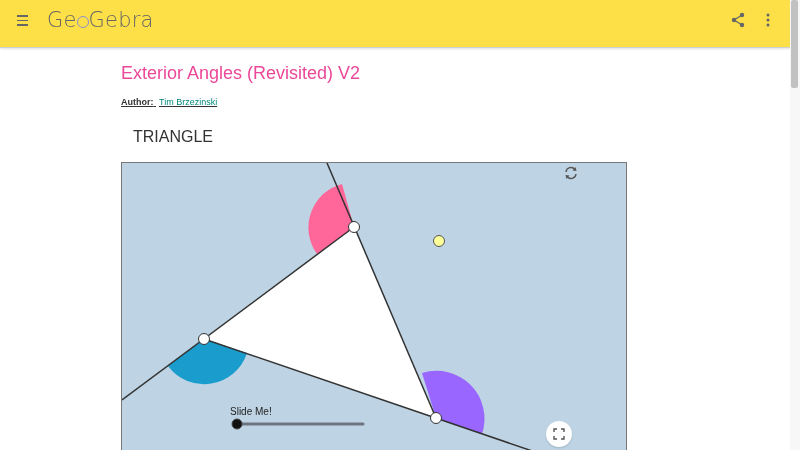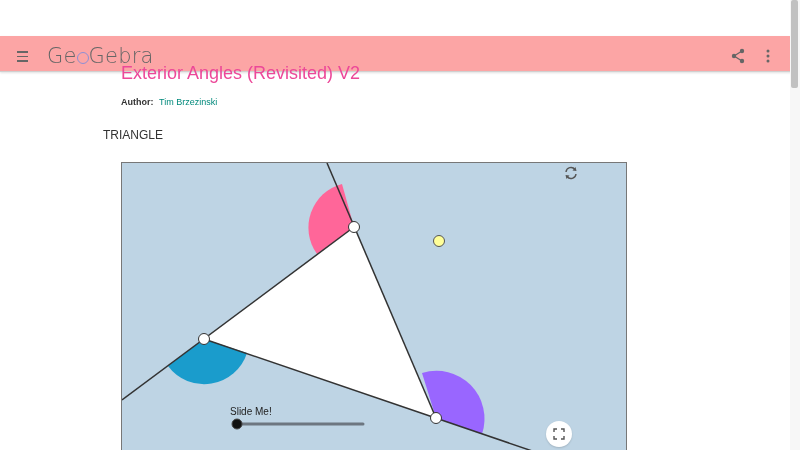--- a/index.html
+++ b/index.html
@@ -1,30 +1,30 @@
 <!DOCTYPE html>
 <html><head>
 <meta charset="utf-8">
 <style>
   * { box-sizing: border-box; margin: 0; padding: 0; }
   html, body { width: 800px; height: 450px; overflow: hidden; background: #ffffff; font-family: "Liberation Sans", sans-serif; }
-  .header { position: absolute; left: 0; top: 0; width: 800px; height: 36px; background: #fca5a5; border-bottom: 1px solid #d0d0d0; box-shadow: 0 1px 2px rgba(0,0,0,0.12); display: flex; align-items: center; margin-top: 36px; }
+  .header { position: absolute; left: 0; top: 0; width: 800px; height: 48px; background: #fde047; border-bottom: 1px solid #d0d0d0; box-shadow: 0 1px 2px rgba(0,0,0,0.12); display: flex; align-items: center; }
   .menu-btn { position: absolute; left: 14px; top: 11px; width: 18px; height: 18px; cursor: pointer; }
   .menu-btn span { position: absolute; left: 3px; width: 11px; height: 1.6px; background: #666; }
   .logo { position: absolute; left: 47px; top: 8px; font-size: 21px; color: #666; letter-spacing: 0.2px; font-family: "DejaVu Sans", sans-serif; font-weight: 300; }
   .logo .o-ring { display: inline-block; width: 12px; height: 12px; border: 1.6px solid #8f8fd4; border-radius: 50%; margin: 0 0px; vertical-align: -1px; }
   .share-btn { position: absolute; left: 728px; top: 10px; width: 20px; height: 20px; cursor: pointer; }
   .more-btn { position: absolute; left: 760px; top: 10px; width: 16px; height: 20px; cursor: pointer; }
   .scrollbar { position: absolute; left: 790px; top: 0; width: 10px; height: 450px; background: #f7f7f7; }
   .scroll-thumb { position: absolute; left: 1px; top: 0; width: 7px; height: 88px; background: #c1c1c1; border-radius: 2px; }
   .title { position: absolute; left: 121px; top: 63px; font-size: 18px; color: #ec4899; }
-  .author { position: absolute; left: 121px; top: 97px; font-size: 9px; color: #333; }
+  .author { position: absolute; left: 121px; top: 97px; font-size: 9px; color: #333; text-decoration: underline; }
   .author b { font-weight: bold; }
   .author a { color: #00897b; text-decoration: none; margin-left: 3px; }
-  .section { position: absolute; left: 103px; top: 128px; font-size: 12px; color: #333; }
+  .section { position: absolute; left: 133px; top: 128px; font-size: 16px; color: #333; }
   .applet { position: absolute; left: 121px; top: 162px; width: 506px; height: 293px; background: #bed4e4; border: 1px solid #777; overflow: hidden; }
   .applet svg.canvas { position: absolute; left: 0; top: 0; }
   .reset-btn { position: absolute; left: 441px; top: 2px; width: 16px; height: 16px; cursor: pointer; }
   .fullscreen-btn { position: absolute; left: 424px; top: 258px; width: 26px; height: 26px; border-radius: 50%; background: #fff; cursor: pointer; box-shadow: 0 1px 2px rgba(0,0,0,0.15); }
   .slider-label { position: absolute; left: 108px; top: 243px; font-size: 10px; color: #222; }
 </style>
 </head>
 <body>
 
 <div class="header">

